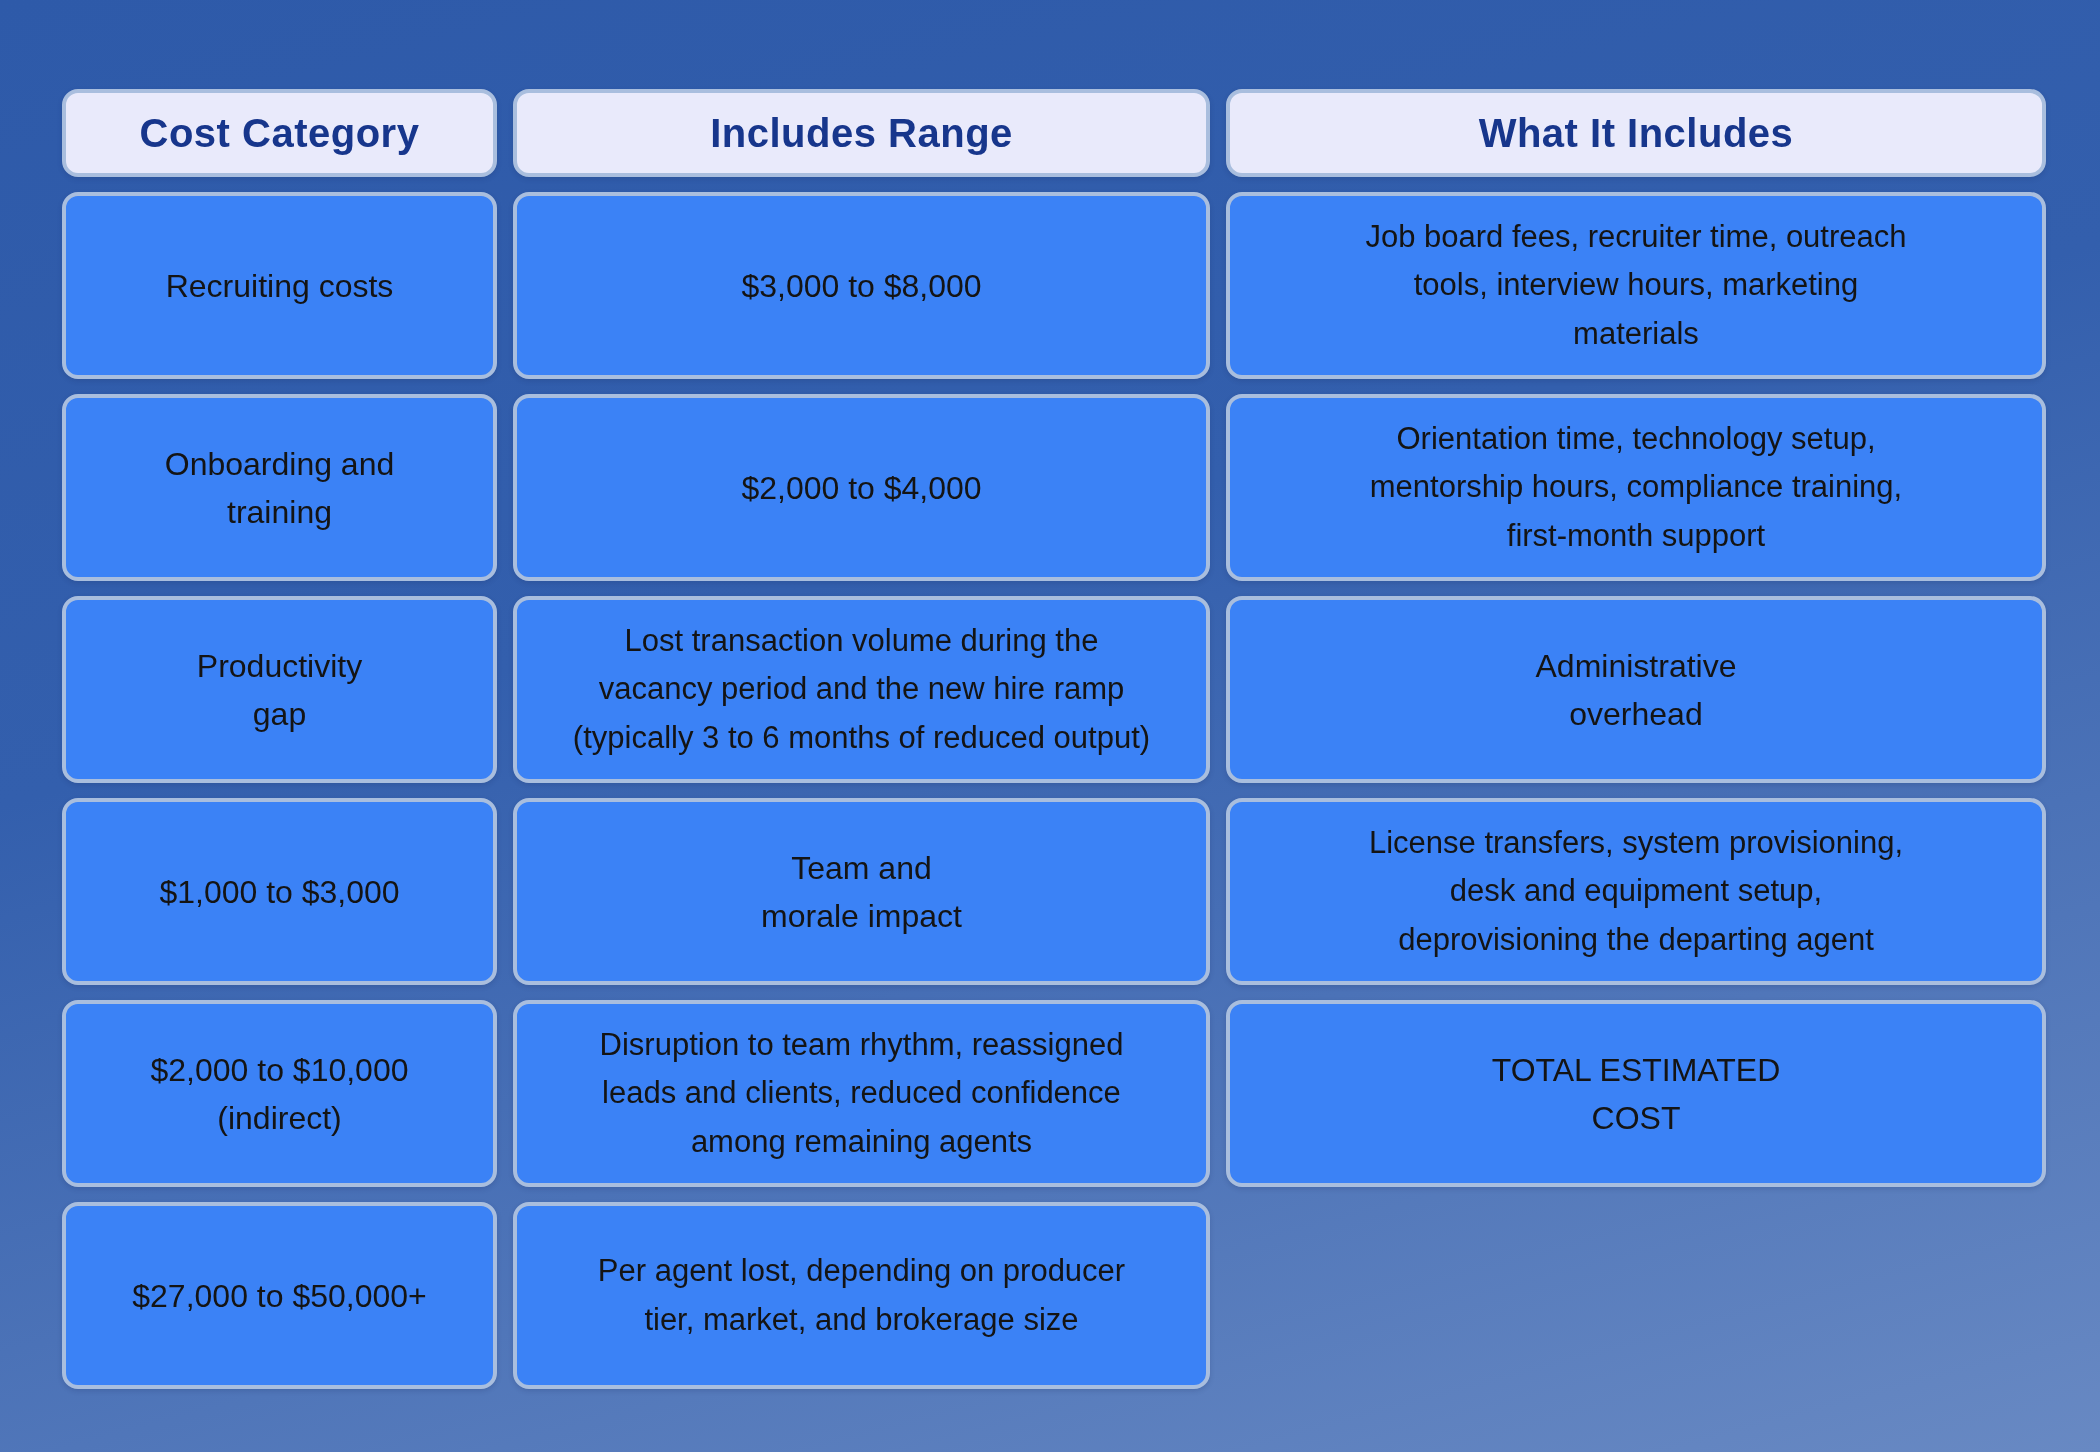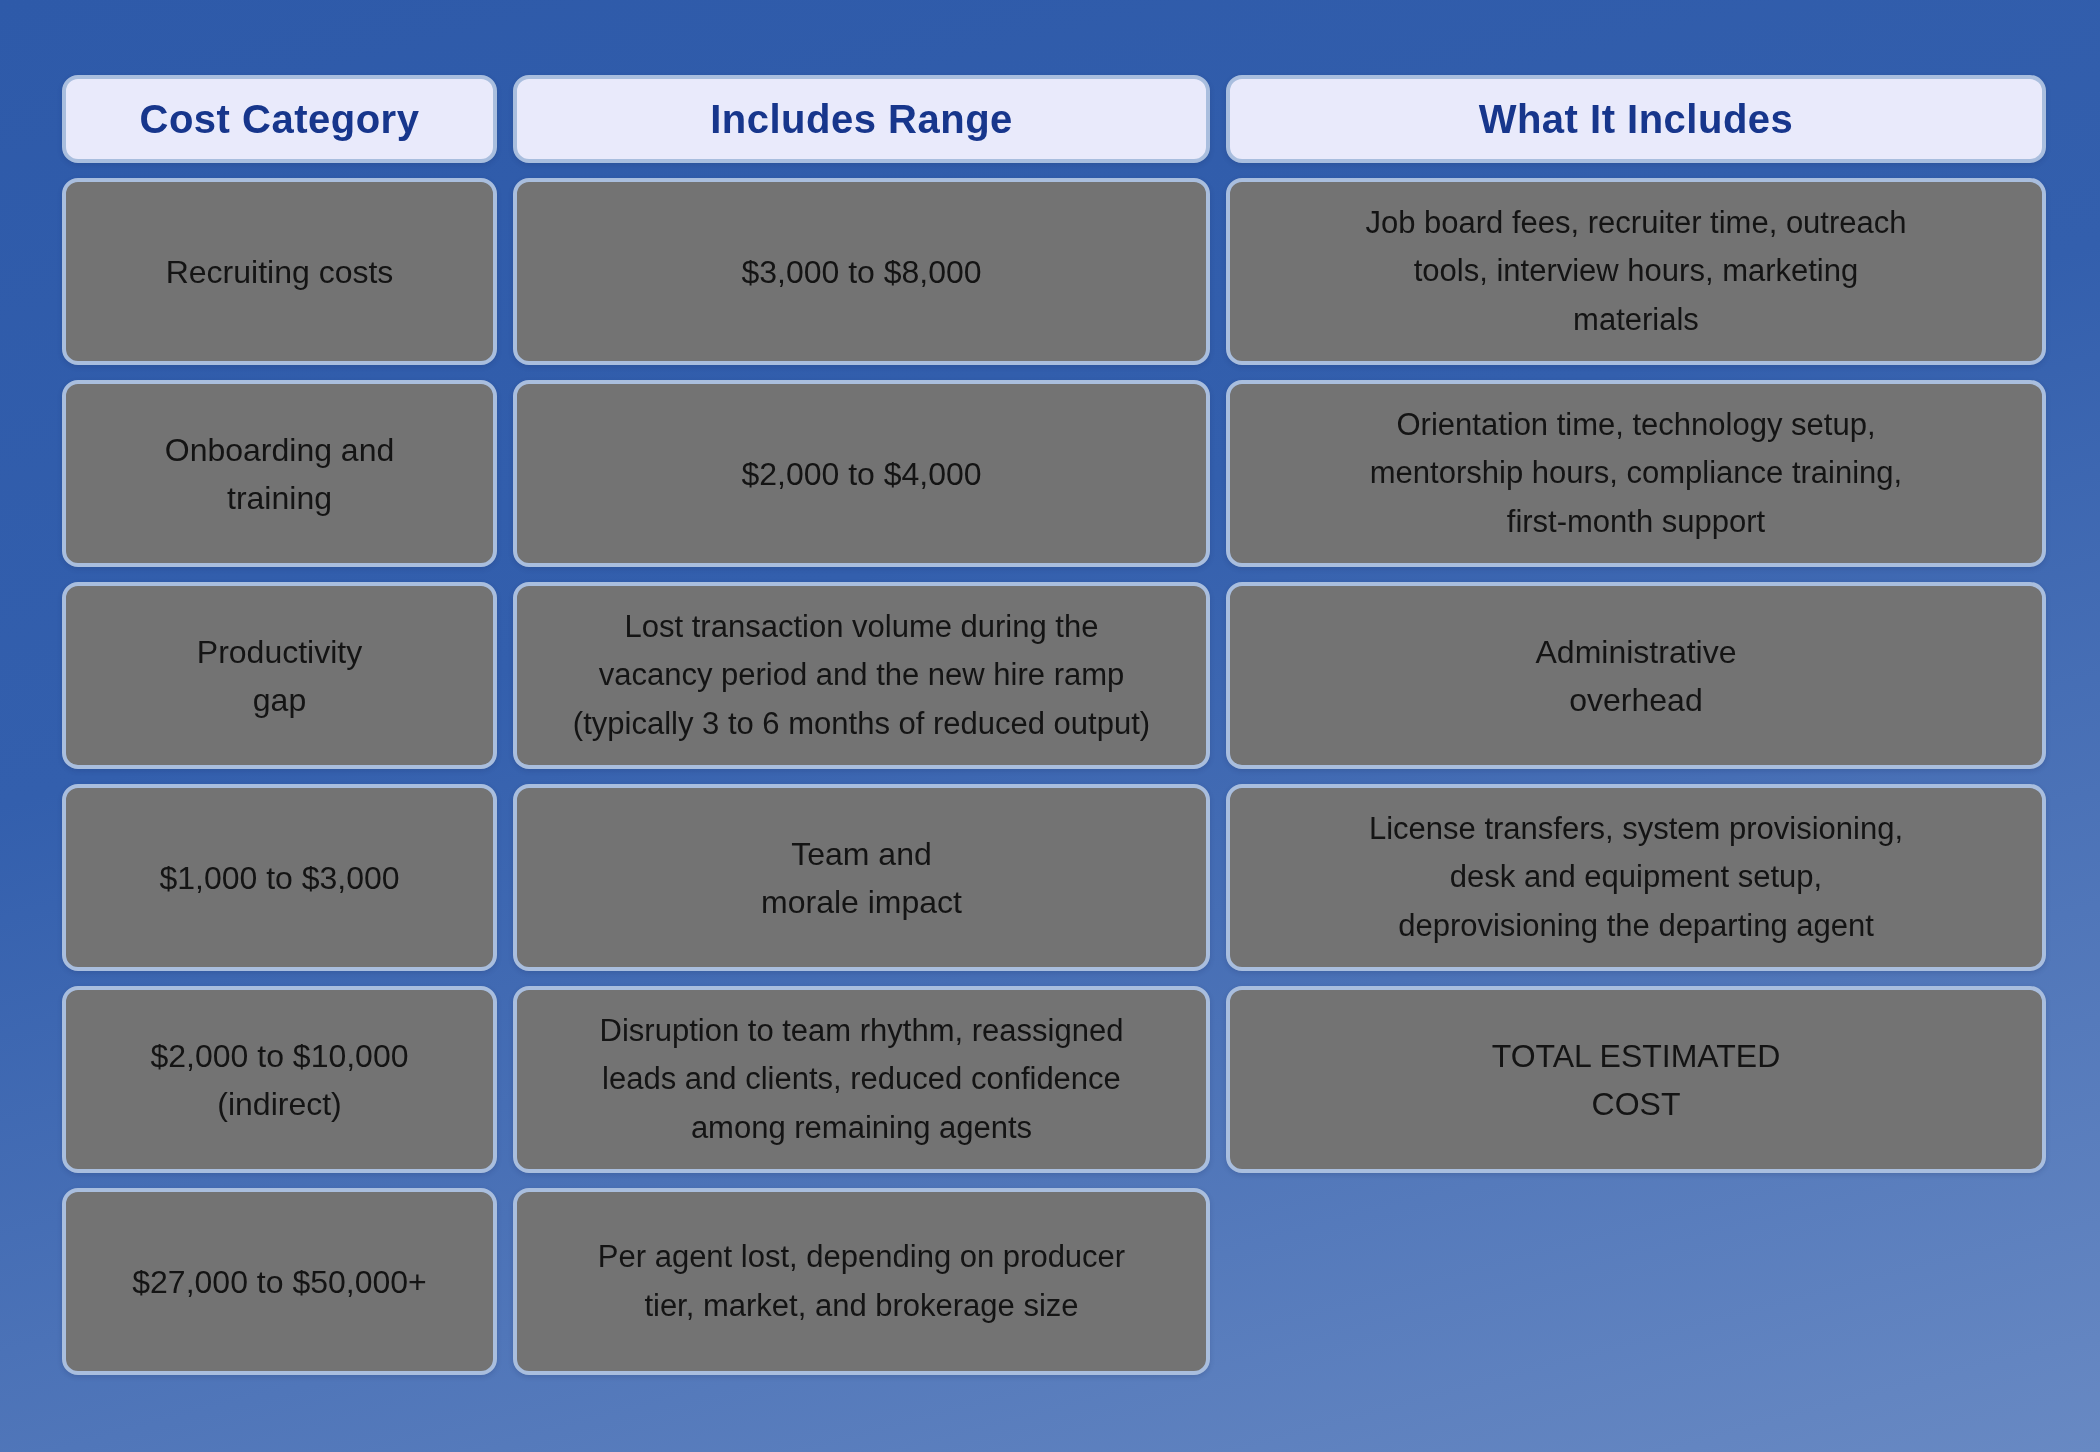--- a/index.html
+++ b/index.html
@@ -9,30 +9,30 @@
   body {
     width: 2100px;
     height: 1452px;
     overflow: hidden;
     background: linear-gradient(165deg, #2e5aa9 0%, #335fad 40%, #6889c3 100%);
     font-family: "Liberation Sans", sans-serif;
   }
   .grid {
     position: absolute;
     left: 62px;
-    top: 75px;
+    top: 89px;
     display: grid;
     grid-template-columns: 435px 697px 820px;
     grid-template-rows: 88px repeat(6, 187px);
     column-gap: 16px;
     row-gap: 15px;
   }
   .cell {
     box-sizing: border-box;
-    background: #737373;
+    background: #3b82f6;
     border: 4px solid #a9bede;
     border-radius: 16px;
     display: flex;
     align-items: center;
     justify-content: center;
     text-align: center;
     color: #141414;
     font-size: 32px;
     line-height: 1.5;
     white-space: pre-line;

